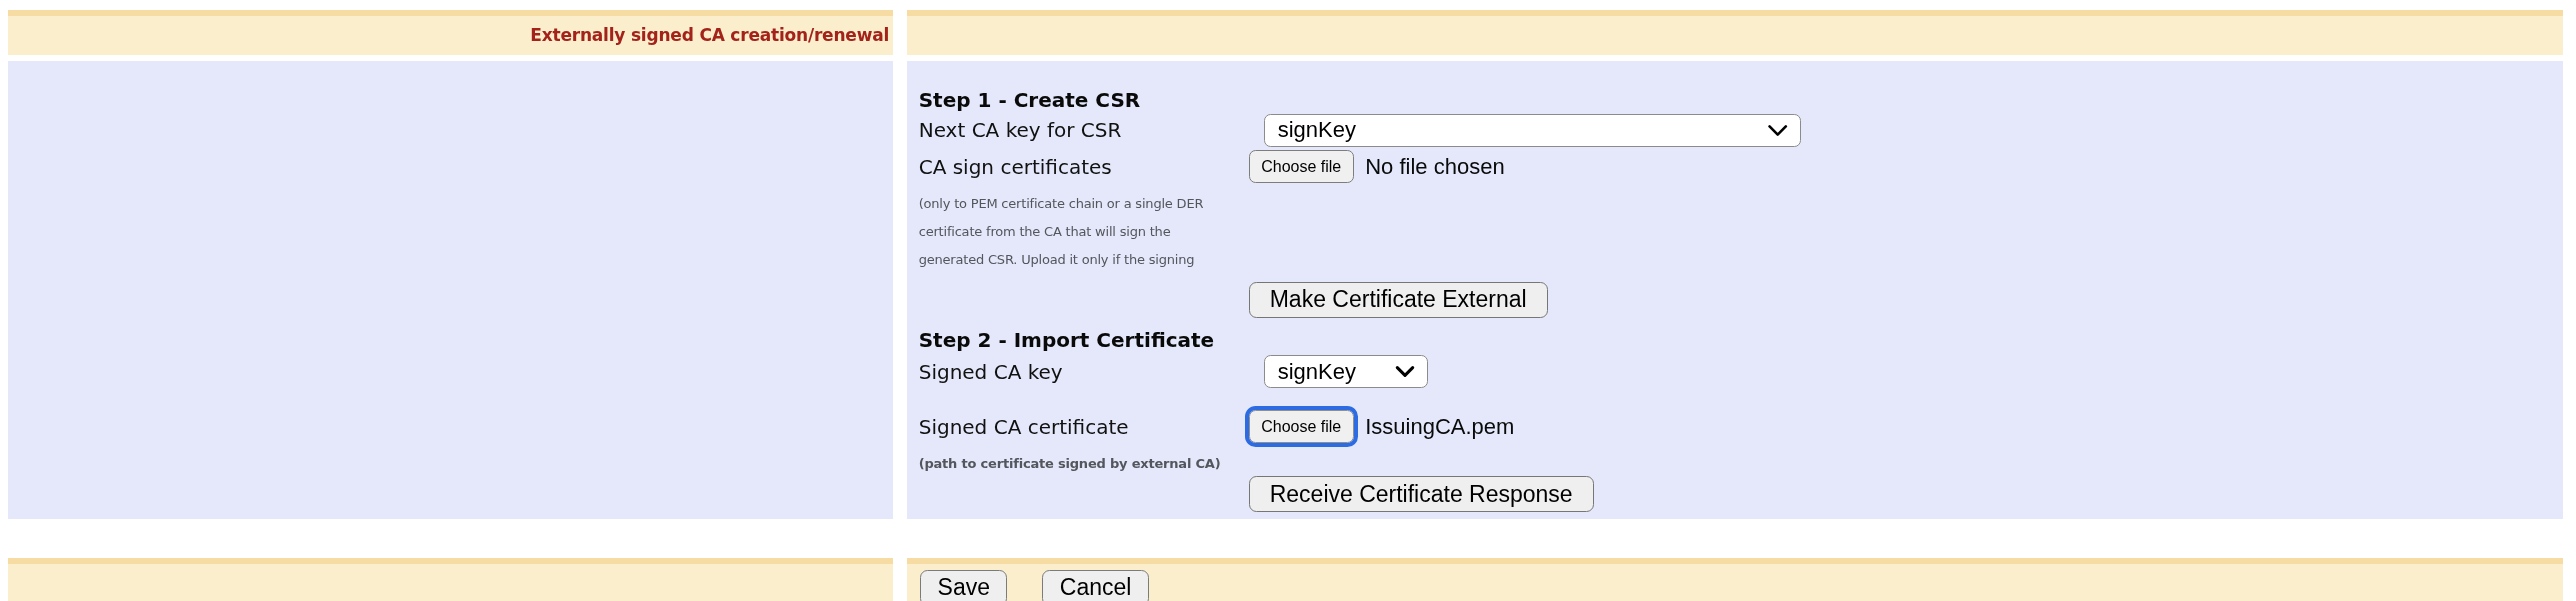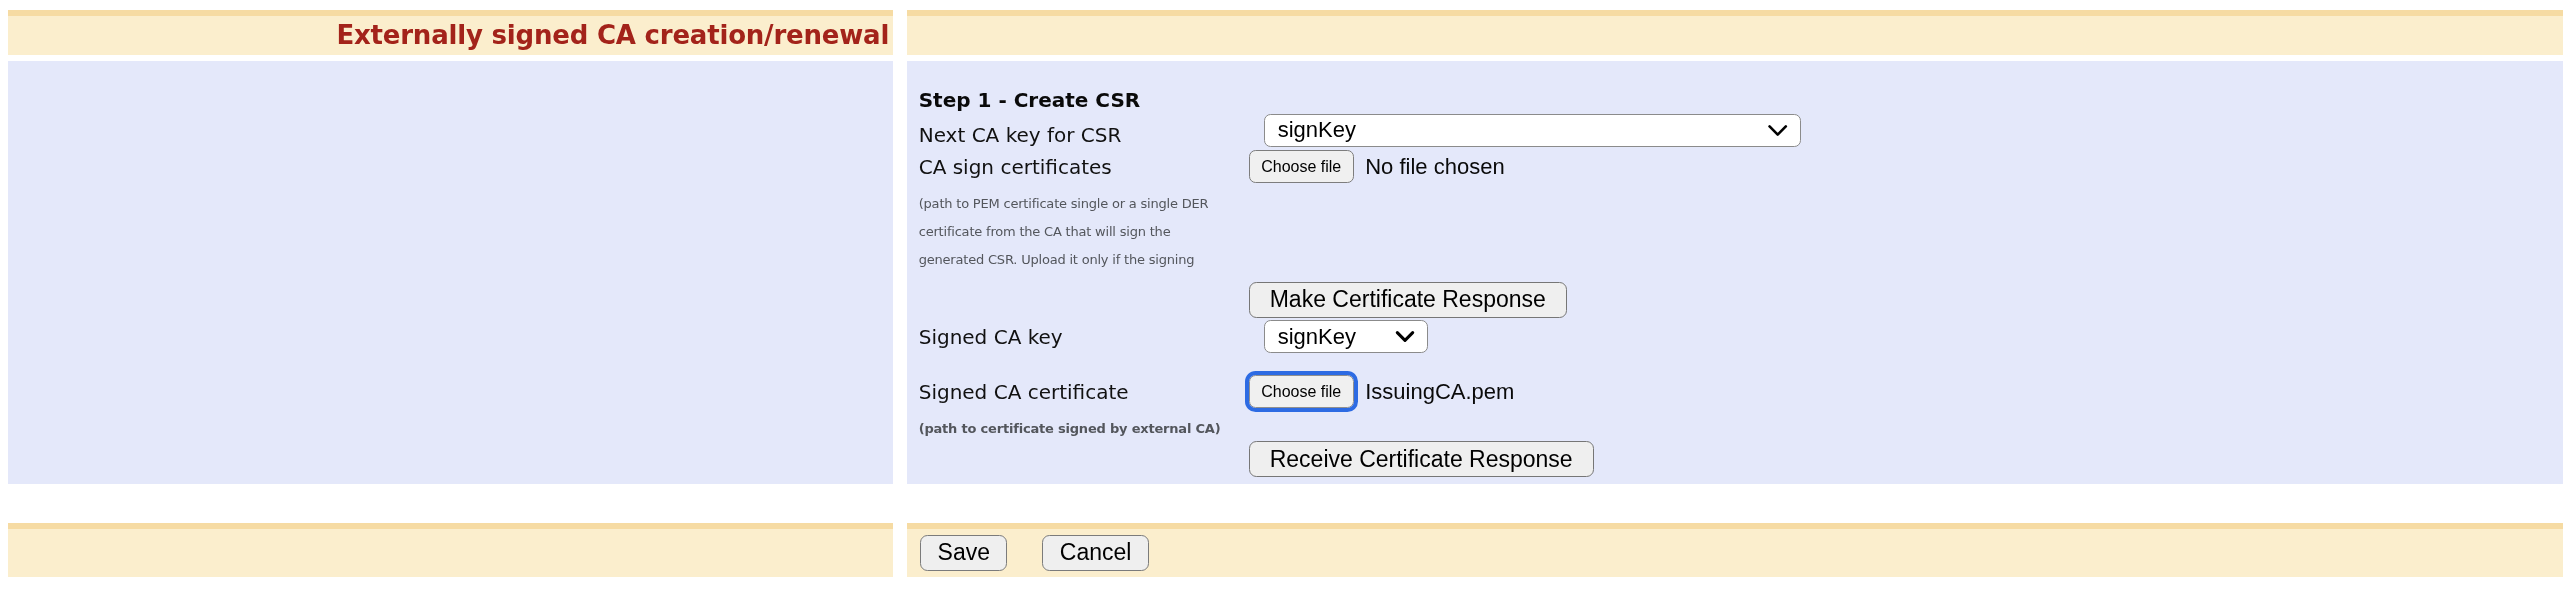--- a/index.html
+++ b/index.html
@@ -12,31 +12,31 @@
     box-sizing:border-box;
     padding:10px 13px 0 8.2px;
   }
   .trow{display:flex;gap:14px;align-items:stretch;}
   .left-col{width:885px;flex:0 0 885px;display:flex;flex-direction:column;}
   .right-col{flex:1;display:flex;flex-direction:column;}
   .tan{height:5.8px;background:#f6dba3;flex:0 0 5.8px;}
   .band{height:39px;background:#fbeecd;display:flex;align-items:center;}
   .title-band{justify-content:flex-end;padding-right:4.1px;}
   .page-title{
-    color:#a3231a;font-weight:bold;font-size:26px;letter-spacing:-0.2px;
+    color:#a3231a;font-weight:bold;font-size:17px;letter-spacing:-0.2px;
   }
   .content-row{margin-top:6.6px;}
   .lav{background:#e4e8fa;}
   .form-cell{padding:10.7px 0 6.6px 11.5px;box-sizing:border-box;}
   .step-heading{height:25px;line-height:25px;font-size:20px;font-weight:bold;color:#0a0a0a;margin-top:16px;}
   .step-heading.s2{margin-top:10px;}
   .frow{display:flex;align-items:center;}
   .flabel{width:330px;flex:0 0 330px;font-size:20px;color:#111;}
   .fctrl{display:flex;align-items:center;}
-  .row-select1{height:33px;margin-top:0.8px;align-items:flex-end;}
+  .row-select1{height:33px;margin-top:0.8px;}
   .row-file1{height:33px;margin-top:3.3px;}
   .row-key2{height:33px;margin-top:2.5px;}
   .row-file2{height:39px;margin-top:19px;}
   .note{margin-top:6.6px;font-size:13px;line-height:28px;color:#53565c;letter-spacing:-0.2px;}
   .note2{margin-top:5px;line-height:25px;font-weight:bold;}
   .ctrl-font{font-family:"Liberation Sans","DejaVu Sans",sans-serif;}
   .select{
     box-sizing:border-box;height:33px;background:#ffffff;
     border:1.6px solid #8b8b8b;border-radius:6.6px;
     display:flex;align-items:center;justify-content:space-between;
@@ -111,29 +111,30 @@
 
       <div class="frow row-file1">
         <div class="flabel">CA sign certificates</div>
         <div class="fctrl">
           <button class="choose-btn">Choose file</button>
           <span class="filename ctrl-font">No file chosen</span>
         </div>
       </div>
 
       <div class="note">
-        <div>(path to PEM certificate single or a single DER</div>
+        <div>(only to PEM certificate chain or a single DER</div>
         <div>certificate from the CA that will sign the</div>
         <div>generated CSR. Upload it only if the signing</div>
       </div>
 
       <div class="btnrow1">
-        <button class="action-btn">Make Certificate Response</button>
+        <button class="action-btn">Make Certificate External</button>
       </div>
 
+      <div class="step-heading s2">Step 2 - Import Certificate</div>
 
       <div class="frow row-key2">
         <div class="flabel">Signed CA key</div>
         <div class="fctrl">
           <div class="select small ctrl-font">
             <span>signKey</span>
             <svg class="chev" width="20" height="13" viewBox="0 0 26 16">
               <polyline points="3,3 13,13 23,3" fill="none" stroke="#000" stroke-width="4" stroke-linecap="round" stroke-linejoin="round"></polyline>
             </svg>
           </div>

